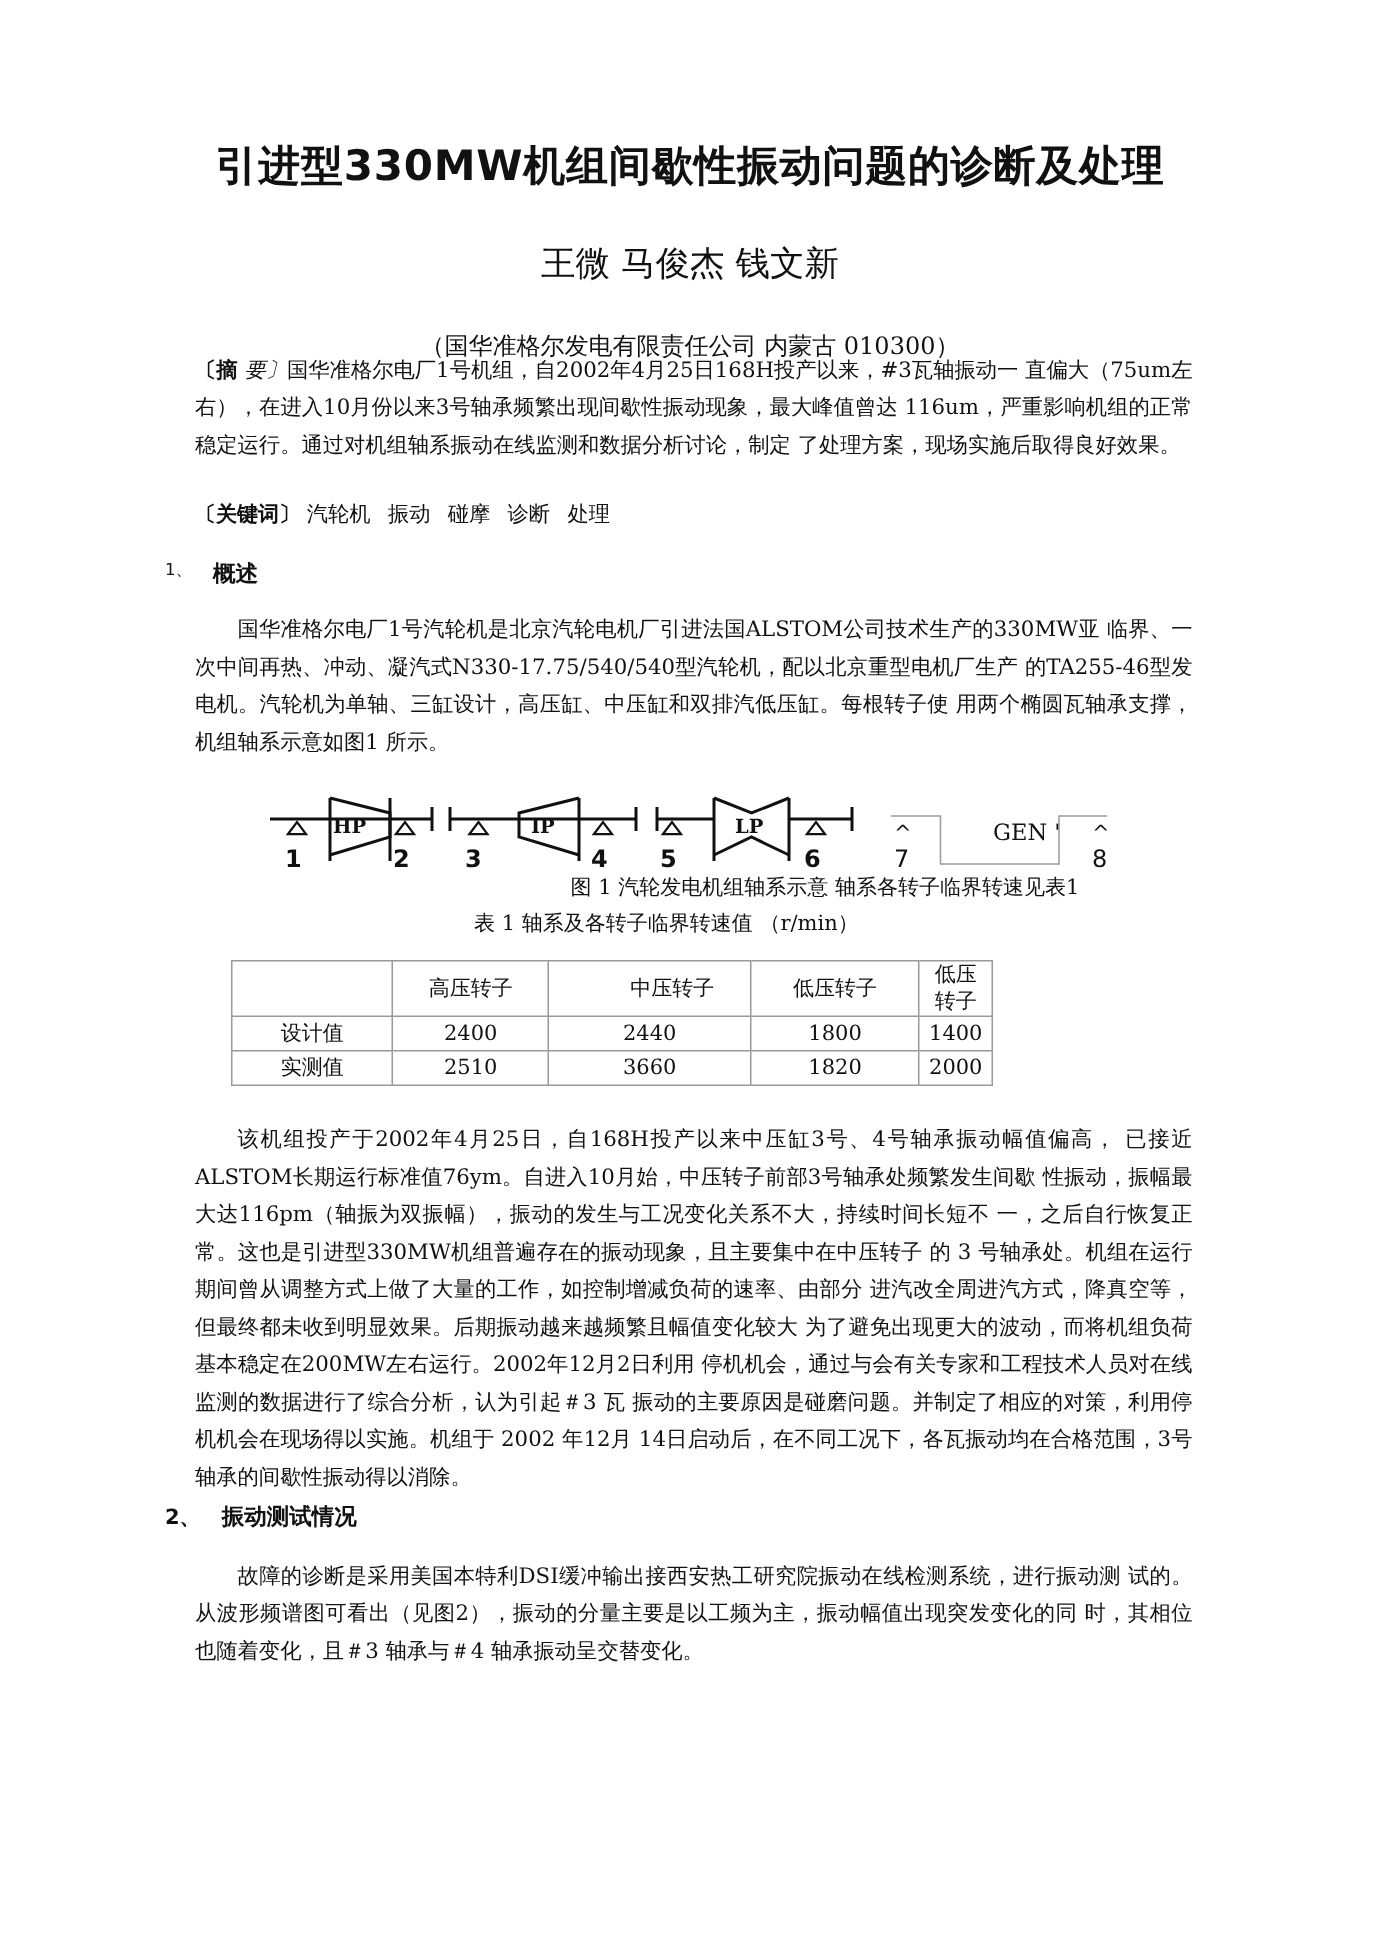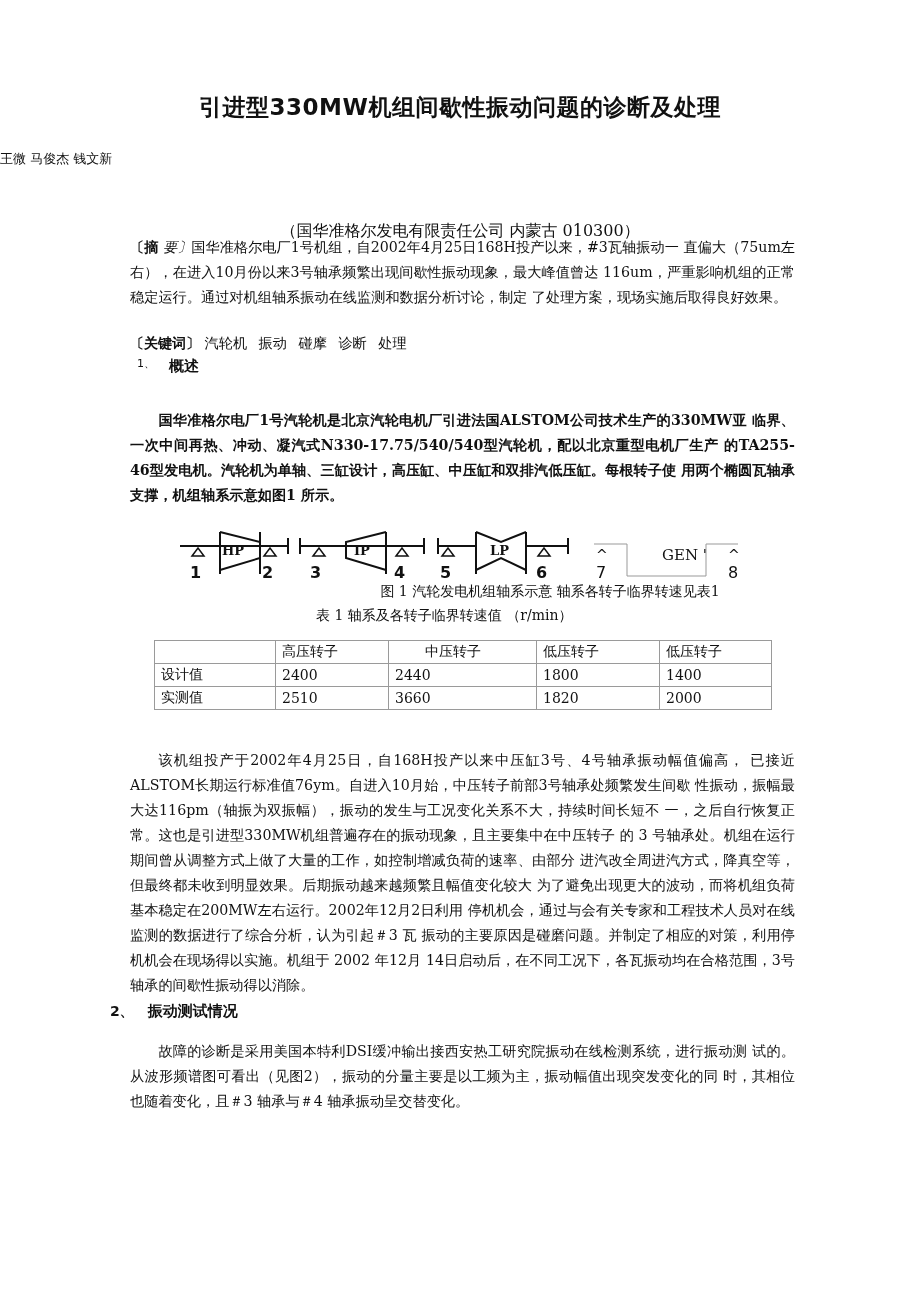--- a/index.html
+++ b/index.html
@@ -4,25 +4,25 @@
   <style>
     html, body { margin: 0; padding: 0; background: #ffffff; }
     body {
       width: 920px; height: 1302px; position: relative; overflow: hidden;
       font-family: "DejaVu Serif", "Liberation Serif", serif;
       color: #111111;
     }
     .page { position: absolute; left: 0; top: 0; width: 920px; height: 1302px; }
     .title {
       position: absolute; left: 0; top: 92px; width: 920px; text-align: center;
-      font-family: "DejaVu Sans", sans-serif; font-weight: bold; font-size: 23px; letter-spacing: 0.5px;
+      font-family: "DejaVu Sans", sans-serif; font-weight: bold; font-size: 28px; letter-spacing: 0.5px;
     }
     .authors {
-      position: absolute; left: 0; top: 150px; width: 920px; text-align: left;
-      font-size: 13px;
+      position: absolute; left: 0; top: 160px; width: 920px; text-align: center;
+      font-size: 23px;
     }
     .affil {
       position: absolute; left: 0; top: 199px; width: 920px; text-align: center;
       font-size: 16px;
       margin-top: 22px;
     }
     .para {
       position: absolute; left: 130px; width: 665px; font-size: 14.2px; line-height: 25px;
       text-align: justify;
     }
@@ -36,22 +36,22 @@
       position: absolute; left: 110px; font-size: 15px; font-weight: bold;
       font-family: "DejaVu Sans", sans-serif;
     }
     .h1 .num { font-size: 11px; font-weight: normal; margin-right: 14px; vertical-align: 4px; }
     .h1-2 .num { font-size: 14px; font-weight: bold; margin-right: 14px; vertical-align: 0; }
     .body-para { text-indent: 2em; }
     .diagram { position: absolute; left: 176px; top: 528px; width: 580px; height: 52px; }
     .fig-caption { position: absolute; left: 0; top: 583px; width: 1100px; text-align: center; font-size: 14px; }
     .tbl-caption { position: absolute; left: 316px; top: 607px; font-size: 14px; }
     table.rt {
-      position: absolute; left: 154px; top: 640px; width: 618px;
-      border-collapse: collapse; font-size: 14px;
+      position: absolute; left: 154px; top: 640px; width: 508px;
+      border-collapse: collapse; font-size: 14px; text-align: center;
     }
     table.rt td {
       border: 1px solid #9a9a9a; height: 22px; padding: 0 6px; vertical-align: middle;
     }
     table.rt td.c0 { width: 108px; }
     table.rt td.c1 { width: 100px; }
     table.rt td.c2 { width: 105px; padding-left: 36px; }
     table.rt td.c3 { width: 110px; margin-top: 48px; }
   </style>
 </head>
@@ -70,25 +70,25 @@
 
   <div class="para keywords">
     <span class="lbl">〔关键词〕</span>
     <span class="kw">汽轮机</span>
     <span class="kw">振动</span>
     <span class="kw">碰摩</span>
     <span class="kw">诊断</span>
     <span class="kw">处理</span>
   </div>
 
-  <div class="h1" style="top:356px;margin-left:27px;">
+  <div class="h1" style="top:372px;">
     <span class="num">1、</span><span>概述</span>
   </div>
 
-  <div class="para body-para" style="top:408px;font-weight:bold;">国华准格尔电厂1号汽轮机是北京汽轮电机厂引进法国ALSTOM公司技术生产的330MW亚 临界、一次中间再热、冲动、凝汽式N330-17.75/540/540型汽轮机，配以北京重型电机厂生产 的TA255-46型发电机。汽轮机为单轴、三缸设计，高压缸、中压缸和双排汽低压缸。每根转子使 用两个椭圆瓦轴承支撑，机组轴系示意如图1 所示。</div>
+  <div class="para body-para" style="top:408px;">国华准格尔电厂1号汽轮机是北京汽轮电机厂引进法国ALSTOM公司技术生产的330MW亚 临界、一次中间再热、冲动、凝汽式N330-17.75/540/540型汽轮机，配以北京重型电机厂生产 的TA255-46型发电机。汽轮机为单轴、三缸设计，高压缸、中压缸和双排汽低压缸。每根转子使 用两个椭圆瓦轴承支撑，机组轴系示意如图1 所示。</div>
 
   <svg class="diagram" viewBox="0 0 580 52">
     <g stroke="#111" stroke-width="2" fill="none">
       <line x1="4" y1="18" x2="112" y2="18"></line>
       <line x1="44" y1="4" x2="44" y2="46"></line>
       <polyline points="44,4 84,14 84,30 44,42"></polyline>
       <line x1="84" y1="4" x2="84" y2="46"></line>
       <line x1="112" y1="10" x2="112" y2="26"></line>
       <line x1="124" y1="10" x2="124" y2="26"></line>
       <line x1="124" y1="18" x2="210" y2="18"></line>

